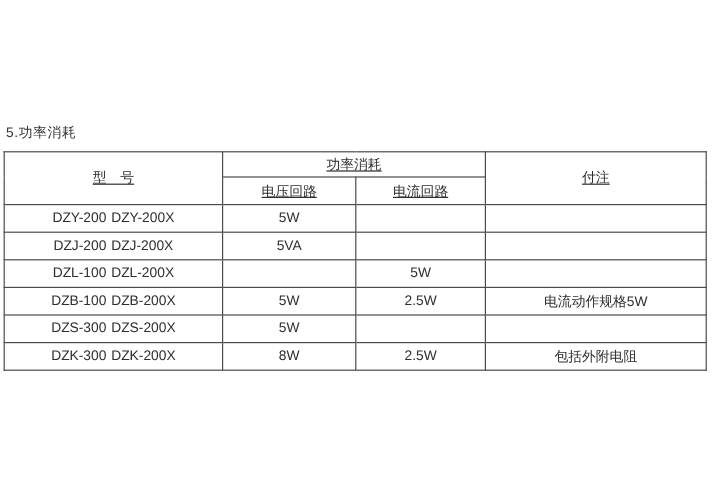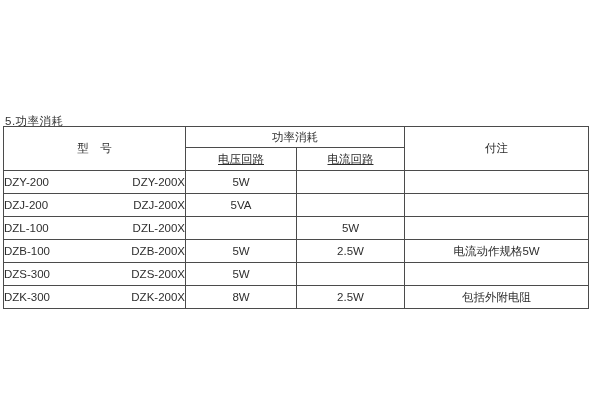--- a/index.html
+++ b/index.html
@@ -5,21 +5,21 @@
   html, body { margin: 0; padding: 0; }
   body {
     width: 600px; height: 400px;
     background: #ffffff;
     position: relative;
     font-family: "Liberation Sans", sans-serif;
     overflow: hidden;
   }
   .section-heading {
     position: absolute;
-    left: 5px; top: 114px;
+    left: 5px; top: 103px;
     font-size: 11.5px;
     color: #333333;
     letter-spacing: 0.5px;
   }
   table.spec-table {
     position: absolute;
     left: 3px; top: 126px;
     border-collapse: collapse;
     table-layout: fixed;
     width: 585px;
@@ -29,25 +29,25 @@
     font-weight: normal;
     font-size: 11.5px;
     color: #2e2e2e;
     text-align: center;
     vertical-align: middle;
     padding: 0;
     height: 22px;
     overflow: hidden;
     white-space: nowrap;
   }
-  .spec-table thead tr.group-row th { height: 20px; }
+  .spec-table thead tr.group-row th { height: 20px; text-decoration: underline; }
   .spec-table thead tr.sub-row th { height: 22px; text-decoration: underline; }
   .model-cell-inner {
     display: flex;
-    justify-content: space-between;
+    justify-content: center;
     gap: 4px;
   }
 </style>
 </head>
 <body>
 
 <div class="section-heading">5.功率消耗</div>
 
 <table class="spec-table">
   <colgroup>

